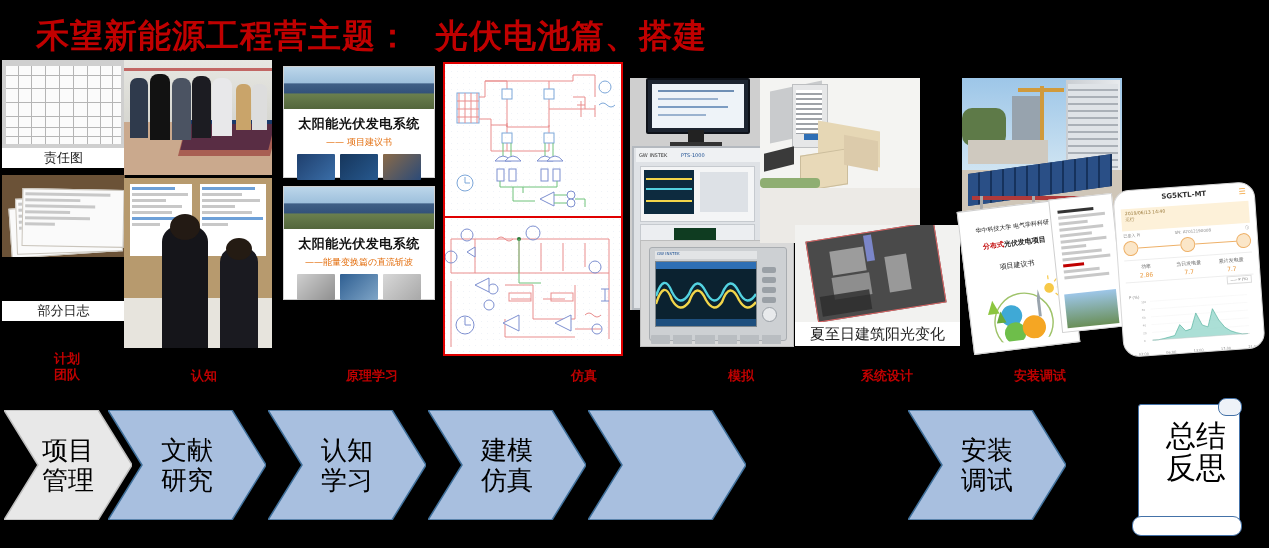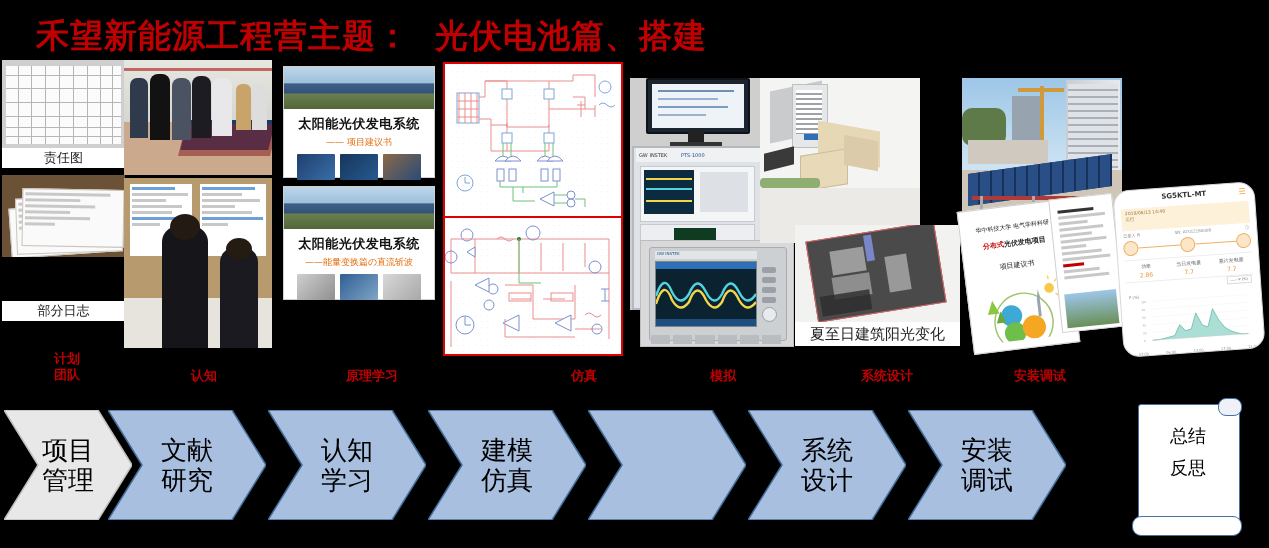--- a/index.html
+++ b/index.html
@@ -106,22 +106,22 @@
   .chev span{position:relative;z-index:2;font-size:26px;line-height:30px;
         text-align:center;color:#000;white-space:pre-line;}
 
   #scroll{position:absolute;left:1138px;top:398px;width:100px;height:140px;}
   #scroll .body{position:absolute;left:0;top:6px;width:100px;height:116px;
         background:#fff;border:1.5px solid #4472a8;border-radius:3px;}
   #scroll .roll{position:absolute;left:-6px;bottom:2px;width:108px;height:18px;
         background:#fff;border:1.5px solid #4472a8;border-radius:9px;}
   #scroll .knob{position:absolute;right:-4px;top:0px;width:22px;height:16px;
         background:#eef2f8;border:1.5px solid #4472a8;border-radius:8px;}
-  #scroll span{position:absolute;left:0;right:0;top:22px;text-align:center;
-        font-size:18px;line-height:32px;white-space:pre-line;}
+  #scroll span{position:absolute;left:0;right:0;top:22px;
+        font-size:30px;line-height:32px;white-space:pre-line;padding-left:28px;}
 </style>
 </head>
 <body>
 
 <div class="abs" id="title">禾望新能源工程营主题：  光伏电池篇、搭建</div>
 
 <div class="abs photo" id="p-resp">
   <div class="grid">
     <div class="gr" style="top:12%"></div>
       <div class="gr" style="top:28%"></div>
@@ -548,21 +548,21 @@
         <span>21:00</span>
       </div>
   </div>
 </div>
 
 <div class="abs stage-lab" style="left:40px;top:351px;width:54px;white-space:pre-line">计划
 团队</div>
 <div class="abs stage-lab" style="left:176px;top:368px;width:56px">认知</div>
 <div class="abs stage-lab" style="left:330px;top:368px;width:84px">原理学习</div>
 <div class="abs stage-lab" style="left:556px;top:368px;width:56px">仿真</div>
-<div class="abs stage-lab" style="left:695px;top:368px;width:56px">模拟</div>
+<div class="abs stage-lab" style="left:713px;top:368px;width:56px">模拟</div>
 <div class="abs stage-lab" style="left:845px;top:368px;width:84px">系统设计</div>
 <div class="abs stage-lab" style="left:998px;top:368px;width:84px">安装调试</div>
 
 <div class="abs" id="flow">
     <div class="chev" style="left: 108px; width: 158px;">
       <svg class="sh" viewBox="0 0 158 110" preserveAspectRatio="none">
         <polygon points="0,0 124,0 158,55 124,110 0,110 34,55" fill="#a8bfdf" stroke="#41719c" stroke-width="1.5"></polygon>
       </svg>
       <span>文献
 研究</span>
@@ -586,27 +586,20 @@
         <polygon points="0,0 124,0 158,55 124,110 0,110 34,55" fill="#a8bfdf" stroke="#41719c" stroke-width="1.5"></polygon>
       </svg>
       <span>建模
 仿真</span>
     </div>
     <div class="chev" style="left: 588px; width: 158px;">
       <svg class="sh" viewBox="0 0 158 110" preserveAspectRatio="none">
         <polygon points="0,0 124,0 158,55 124,110 0,110 34,55" fill="#a8bfdf" stroke="#41719c" stroke-width="1.5"></polygon>
       </svg>
     </div>
-    <div class="chev" style="left: 748px; width: 158px;">
-      <svg class="sh" viewBox="0 0 158 110" preserveAspectRatio="none">
-        <polygon points="0,0 124,0 158,55 124,110 0,110 34,55" fill="#a8bfdf" stroke="#41719c" stroke-width="1.5"></polygon>
-      </svg>
-      <span>系统
-设计</span>
-    </div>
     <div class="chev" style="left: 908px; width: 158px;">
       <svg class="sh" viewBox="0 0 158 110" preserveAspectRatio="none">
         <polygon points="0,0 124,0 158,55 124,110 0,110 34,55" fill="#a8bfdf" stroke="#41719c" stroke-width="1.5"></polygon>
       </svg>
       <span>安装
 调试</span>
     </div>
   </div>
 
 <div id="scroll">

